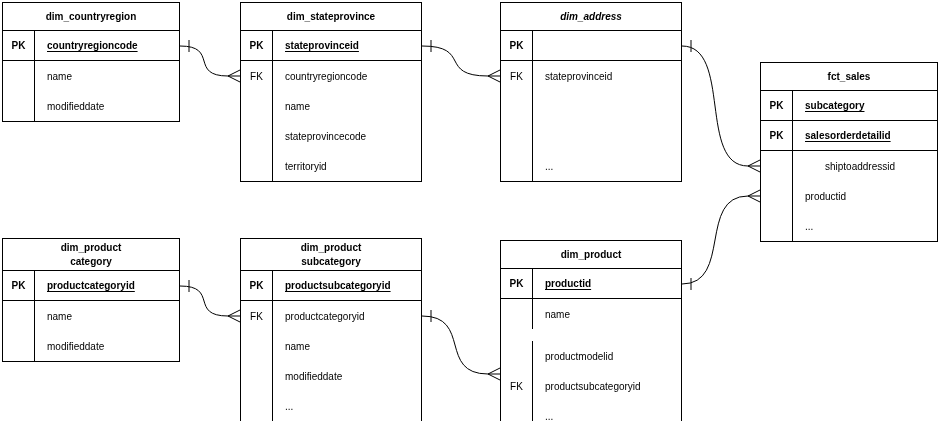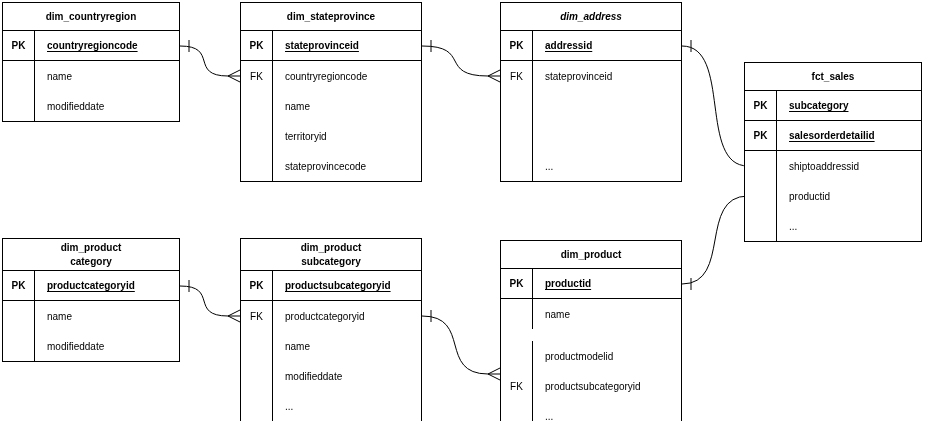--- a/index.html
+++ b/index.html
@@ -132,63 +132,62 @@
           <div class="field-row" style="height: 30px;">
     <div class="key-cell">FK</div>
     <div class="name-cell">countryregioncode</div>
   </div>
           <div class="field-row" style="height: 30px;">
     <div class="key-cell"></div>
     <div class="name-cell">name</div>
   </div>
           <div class="field-row" style="height: 30px;">
     <div class="key-cell"></div>
+    <div class="name-cell">stateprovincecode</div>
+  </div>
+          <div class="field-row" style="height: 30px;">
+    <div class="key-cell"></div>
     <div class="name-cell">territoryid</div>
-  </div>
-          <div class="field-row" style="height: 30px;">
-    <div class="key-cell"></div>
-    <div class="name-cell">stateprovincecode</div>
   </div>
         </div>
   </div>
       <div class="entity" style="left: 500px; top: 2px; width: 182px;">
     <div class="entity-title" style="height: 28px; font-style: italic;">dim_address</div>
     <div class="entity-fields">
           <div class="field-row pk" style="height: 30px;">
     <div class="key-cell">PK</div>
-    <div class="name-cell">addressid</div>
   </div>
           <div class="field-row" style="height: 30px;">
     <div class="key-cell">FK</div>
     <div class="name-cell">stateprovinceid</div>
   </div>
           <div class="field-row" style="height: 30px;">
     <div class="key-cell"></div>
   </div>
           <div class="field-row" style="height: 30px;">
     <div class="key-cell"></div>
   </div>
           <div class="field-row" style="height: 30px;">
     <div class="key-cell"></div>
     <div class="name-cell">...</div>
   </div>
         </div>
   </div>
-      <div class="entity" style="left: 744px; top: 62px; width: 178px;">
+      <div class="entity" style="left: 760px; top: 62px; width: 178px;">
     <div class="entity-title" style="height: 28px;">fct_sales</div>
     <div class="entity-fields">
           <div class="field-row pk" style="height: 30px;">
     <div class="key-cell">PK</div>
     <div class="name-cell">subcategory</div>
   </div>
           <div class="field-row pk" style="height: 30px;">
     <div class="key-cell">PK</div>
     <div class="name-cell">salesorderdetailid</div>
   </div>
-          <div class="field-row" style="height: 30px;">
+          <div class="field-row" style="height: 30px; gap: 20px;">
     <div class="key-cell"></div>
     <div class="name-cell">shiptoaddressid</div>
   </div>
           <div class="field-row" style="height: 30px;">
     <div class="key-cell"></div>
     <div class="name-cell">productid</div>
   </div>
           <div class="field-row" style="height: 30px;">
     <div class="key-cell"></div>
     <div class="name-cell">...</div>

